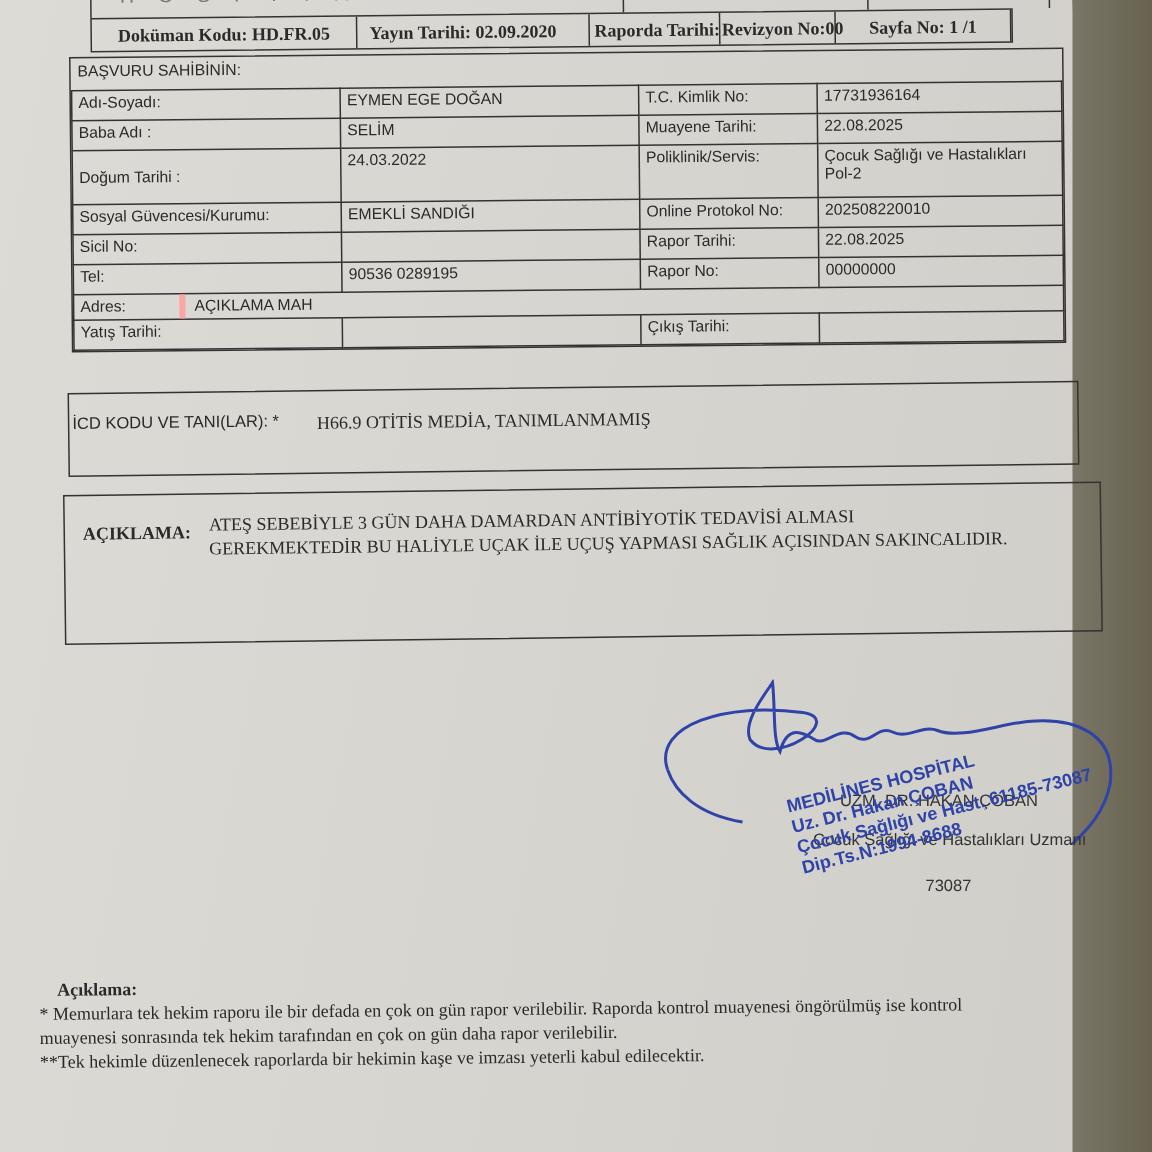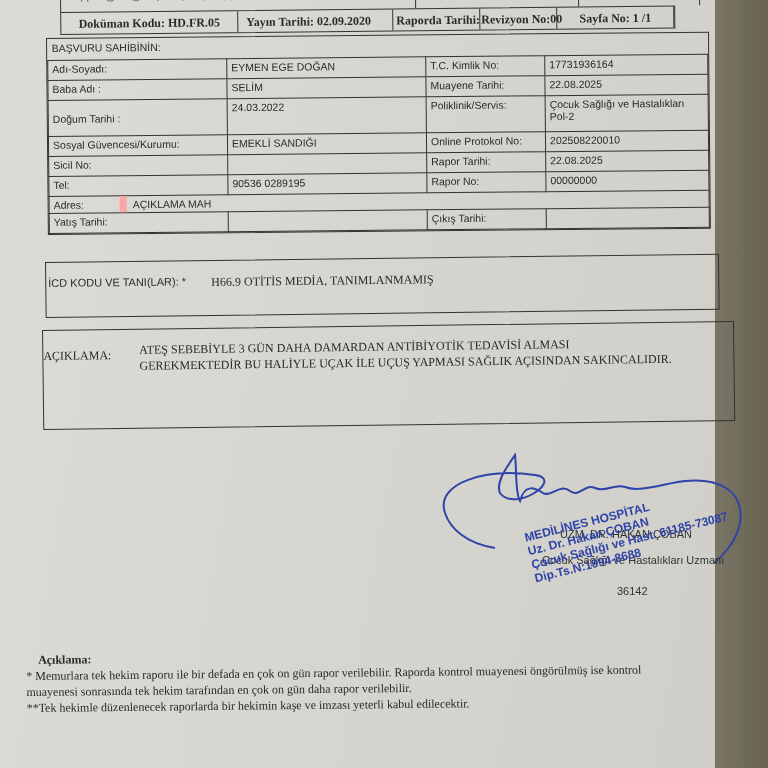--- a/index.html
+++ b/index.html
@@ -28,21 +28,21 @@
   table.grid td{border:1px solid #333;padding:2px 4px;vertical-align:top;height:15px;}
   .title-cell{border:none !important;font-size:10.5px;padding:3px 4px !important;}
 
   .icd{position:absolute;left:45px;top:262px;width:672px;height:54px;border:1.4px solid #333;
     transform:rotate(-0.7deg);transform-origin:left top;background:transparent;}
   .icd .lbl{position:absolute;left:2px;top:14px;font-size:11px;}
   .icd .val{position:absolute;left:165px;top:14px;font-size:12px;}
 
   .acik{position:absolute;left:42px;top:330px;width:690px;height:98px;border:1.4px solid #333;
     transform:rotate(-0.75deg);transform-origin:left top;}
-  .acik .lbl{position:absolute;left:0;top:18px;font-size:12px;}
+  .acik .lbl{position:absolute;left:12px;top:18px;font-size:12px;font-weight:bold;}
   .acik .val{position:absolute;left:96px;top:12px;font-size:12px;line-height:16px;width:600px;}
 
   .sig{position:absolute;left:425px;top:453px;width:330px;height:160px;text-decoration:underline;}
   .stamp{position:absolute;left:100px;top:52px;color:#2f43a8;font-weight:bold;font-size:12px;
     line-height:14px;transform:rotate(-14deg);transform-origin:left top;}
   .printed{position:absolute;font-size:11px;color:#333;}
 
   .notes{position:absolute;left:26px;top:652px;width:730px;font-size:12px;line-height:16px;transform:rotate(-0.6deg);transform-origin:left top;}
   .notes .h{font-weight:bold;padding-left:12px;}
 </style>
@@ -105,21 +105,21 @@
       </tr>
       <tr>
         <td>Tel:</td>
         <td>90536 0289195</td>
         <td>Rapor No:</td>
         <td>00000000</td>
       </tr>
       <tr>
         <td colspan="4" style="padding:0">
           <div style="display:flex">
-            <div style="width:62px;border-right:7px solid #fca5a5;padding:2px 4px">Adres:</div>
+            <div style="width:62px;border-right:4px solid #fca5a5;padding:2px 4px">Adres:</div>
             <div style="padding:2px 6px">AÇIKLAMA MAH</div>
           </div>
         </td>
       </tr>
       <tr>
         <td>Yatış Tarihi:</td>
         <td></td>
         <td>Çıkış Tarihi:</td>
         <td></td>
       </tr>
@@ -141,21 +141,21 @@
   </div>
 </div>
 
 <div class="sig">
   <svg width="330" height="110" style="position:absolute;left:0;top:0">
     <path d="M20,60 C10,30 60,15 110,22 C140,26 90,60 75,40 C70,28 85,10 90,2 C92,20 90,40 95,48 C100,30 110,35 118,40 C125,45 135,30 145,38 C155,45 160,30 170,35 C180,40 190,30 200,34 C215,40 240,30 260,28 C290,25 320,35 315,70 C310,95 290,108 285,115" fill="none" stroke="#2f43a8" stroke-width="2"></path>
     <path d="M20,60 C25,75 40,90 70,95" fill="none" stroke="#2f43a8" stroke-width="2"></path>
   </svg>
   <div class="printed" style="left:135px;top:75px">UZM. DR. HAKAN ÇOBAN</div>
   <div class="printed" style="left:117px;top:101px">Çocuk Sağlığı ve Hastalıkları Uzmanı</div>
-  <div class="printed" style="left:192px;top:132px">36142</div>
+  <div class="printed" style="left:192px;top:132px">73087</div>
   <div class="stamp" style="left:98px;top:78px">
     <div>MEDİLİNES HOSPİTAL</div>
     <div>Uz. Dr. Hakan ÇOBAN</div>
     <div>Çocuk Sağlığı ve Hast. 61185-73087</div>
     <div>Dip.Ts.N:1994-8688</div>
   </div>
 </div>
 
 <div class="notes serif">
   <div class="h">Açıklama:</div>

